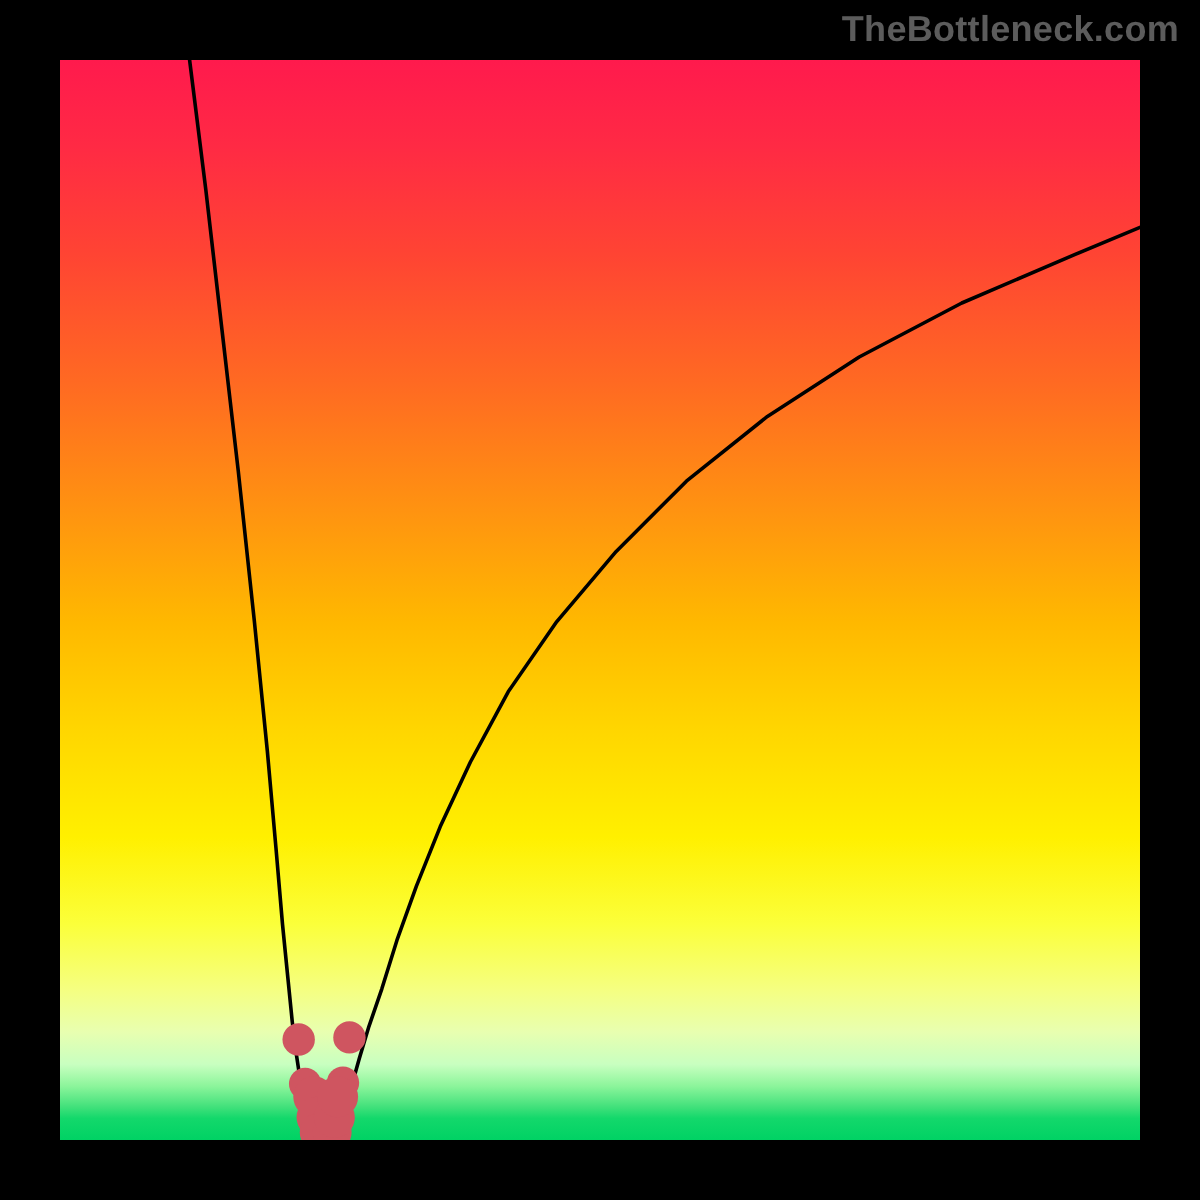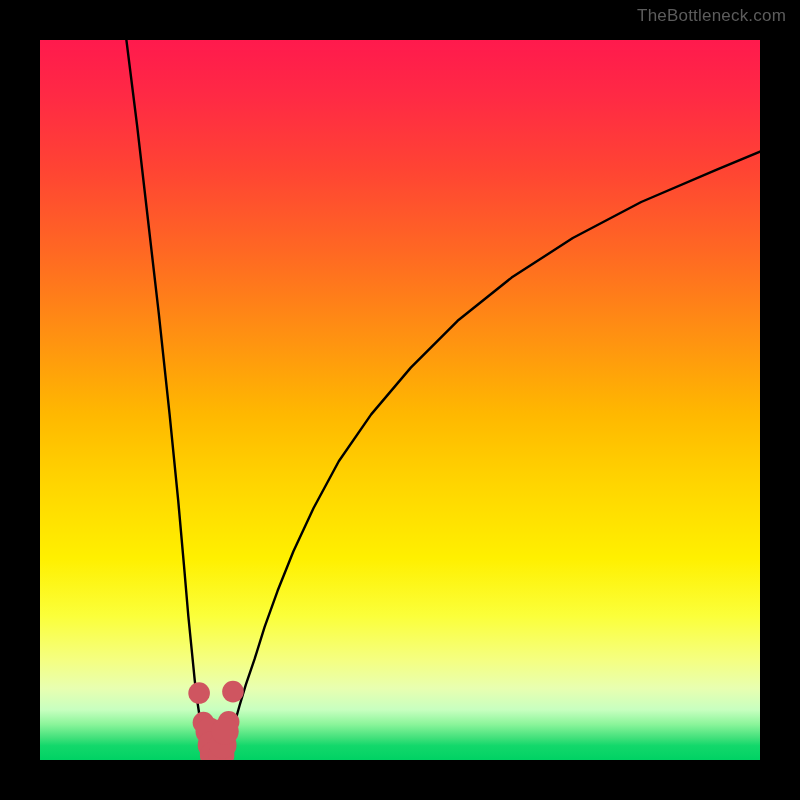--- a/index.html
+++ b/index.html
@@ -51,22 +51,22 @@
   }
   svg.curves {
     position: absolute;
     inset: 0;
   }
   .watermark {
     position: absolute;
     top: 6px;
     right: 14px;
     color: #5c5c5c;
-    font-size: 17px;
-    font-weight: 400;
+    font-size: 24px;
+    font-weight: 700;
     letter-spacing: 0.2px;
     user-select: none;
   }
 </style>
 </head>
 <body>
 
 <div class="frame">
 
   <div class="plot">

